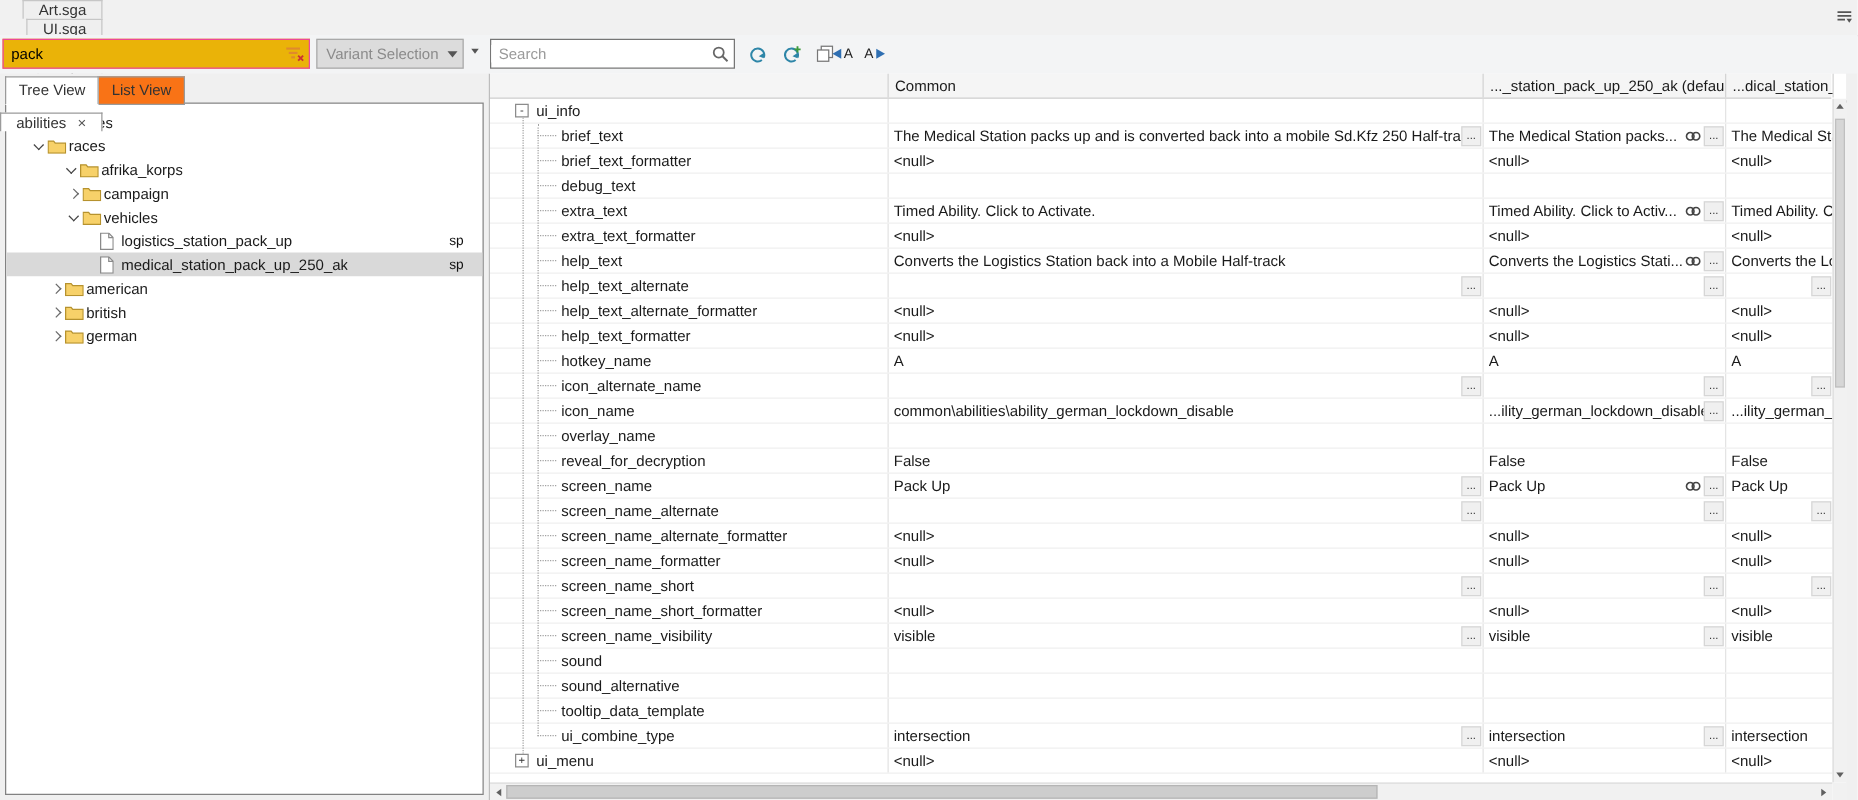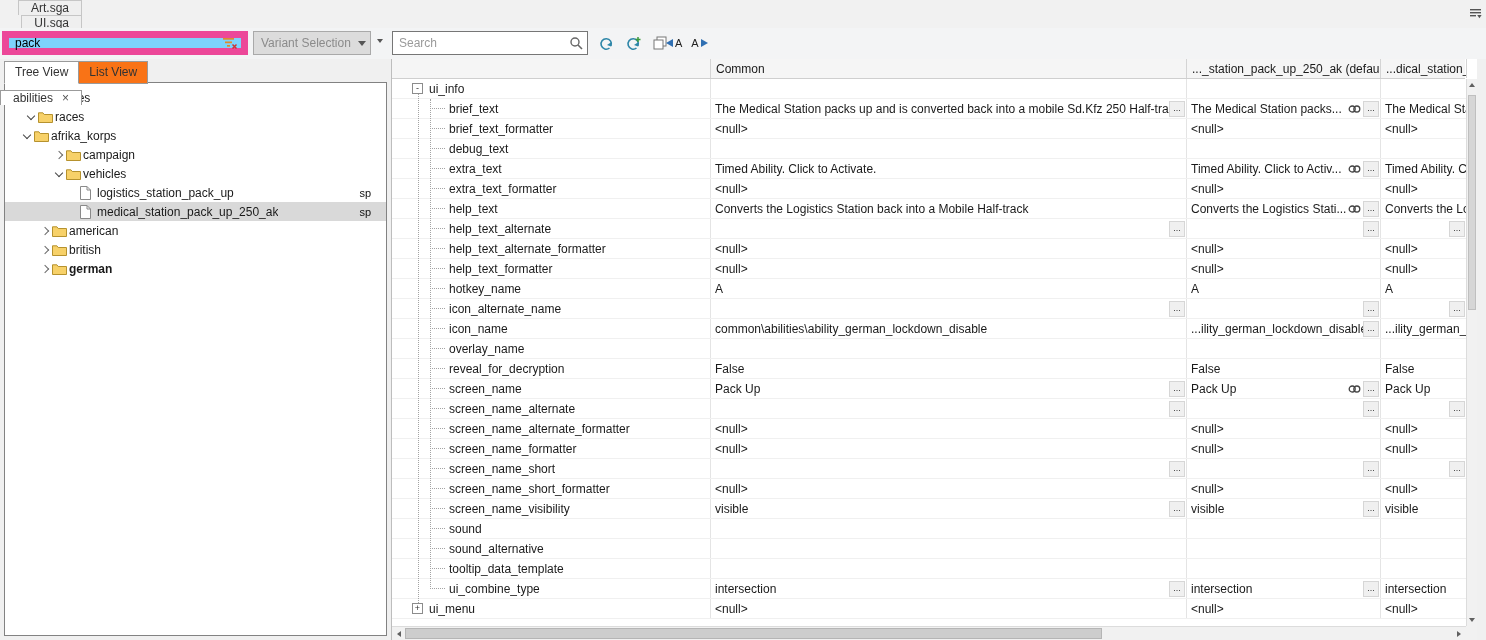--- a/index.html
+++ b/index.html
@@ -12,22 +12,22 @@
   .tabstrip{position:absolute;left:0;top:0;width:100%;height:28px;background:#f1f1f1;
     border-bottom:1px solid #c2c2c2;display:flex;align-items:flex-end;}
   #tabs{display:flex;align-items:flex-end;height:100%;flex-direction:column;}
   .tab{height:21px;display:flex;align-items:center;padding:0 12px;background:#efefef;
     border:1px solid #c6c6c6;border-bottom:none;margin-right:-1px;color:#333;white-space:nowrap;}
   .tab.active{background:#fff;height:26px;border-color:#9b9b9b;position:relative;z-index:3;margin-bottom:-1px;}
   .tab-close{margin-left:9px;color:#555;font-size:12px;line-height:10px;}
   .tab-overflow{position:absolute;right:3px;top:7px;width:14px;height:14px;}
   
   .toolbar{position:absolute;left:0;top:28px;width:100%;height:31px;background:#f3f4f5;}
-  .filter-wrap{position:absolute;left:2px;top:3px;width:246px;height:24px;border:7px solid #ec4899;
-    background:#7dd3fc;display:flex;align-items:center;box-sizing:border-box;}
+  .filter-wrap{position:absolute;left:2px;top:3px;width:246px;height:24px;border:1px solid #ec4899;
+    background:#eab308;display:flex;align-items:center;box-sizing:border-box;}
   .filter-wrap input{flex:1;border:none;outline:none;padding:0 6px;font:inherit;background:transparent;min-width:0;}
   .icon-slot{width:22px;display:flex;align-items:center;justify-content:center;flex:none;}
   .combo{position:absolute;left:253px;top:3px;width:118px;height:24px;background:#dcdcdc;
     border:1px solid #a9a9a9;color:#8b8b8b;display:flex;align-items:center;padding-left:7px;box-sizing:border-box;}
   .combo-arrow{margin-left:auto;width:17px;height:100%;display:flex;align-items:center;justify-content:center;}
   .tri-down{width:0;height:0;border-left:4px solid transparent;border-right:4px solid transparent;border-top:5px solid #555;}
   .tri-down.sm{border-left-width:3px;border-right-width:3px;border-top-width:4px;}
   .mini-chevron{position:absolute;left:377px;top:15px;}
   .search-wrap{position:absolute;left:392px;top:3px;width:196px;height:24px;border:1px solid #767676;
     background:#fff;display:flex;align-items:center;box-sizing:border-box;}
@@ -220,21 +220,21 @@
         <span class="chev-slot">
           <span class="chev open"></span>
         </span>
         <span class="ticon">
           <svg width="15" height="12" viewBox="0 0 15 12">
             <path d="M0.5 11.5 V1.8 h4.4 l1.3 1.7 h8.3 v8 z" fill="#f7d169" stroke="#b6922e"></path>
           </svg>
         </span>
         <span class="tlabel">races</span>
       </div>
-      <div class="titem" style="padding-left: 14px;">
+      <div class="titem" style="padding-left: 44px;">
         <span class="chev-slot">
           <span class="chev open"></span>
         </span>
         <span class="ticon">
           <svg width="15" height="12" viewBox="0 0 15 12">
             <path d="M0.5 11.5 V1.8 h4.4 l1.3 1.7 h8.3 v8 z" fill="#f7d169" stroke="#b6922e"></path>
           </svg>
         </span>
         <span class="tlabel">afrika_korps</span>
       </div>
@@ -297,21 +297,21 @@
         <span class="chev-slot">
           <span class="chev closed"></span>
         </span>
         <span class="ticon">
           <svg width="15" height="12" viewBox="0 0 15 12">
             <path d="M0.5 11.5 V1.8 h4.4 l1.3 1.7 h8.3 v8 z" fill="#f7d169" stroke="#b6922e"></path>
           </svg>
         </span>
         <span class="tlabel">british</span>
       </div>
-      <div class="titem" style="padding-left: 32px; font-weight: bold;">
+      <div class="titem" style="padding-left: 32px;">
         <span class="chev-slot">
           <span class="chev closed"></span>
         </span>
         <span class="ticon">
           <svg width="15" height="12" viewBox="0 0 15 12">
             <path d="M0.5 11.5 V1.8 h4.4 l1.3 1.7 h8.3 v8 z" fill="#f7d169" stroke="#b6922e"></path>
           </svg>
         </span>
         <span class="tlabel">german</span>
       </div>

